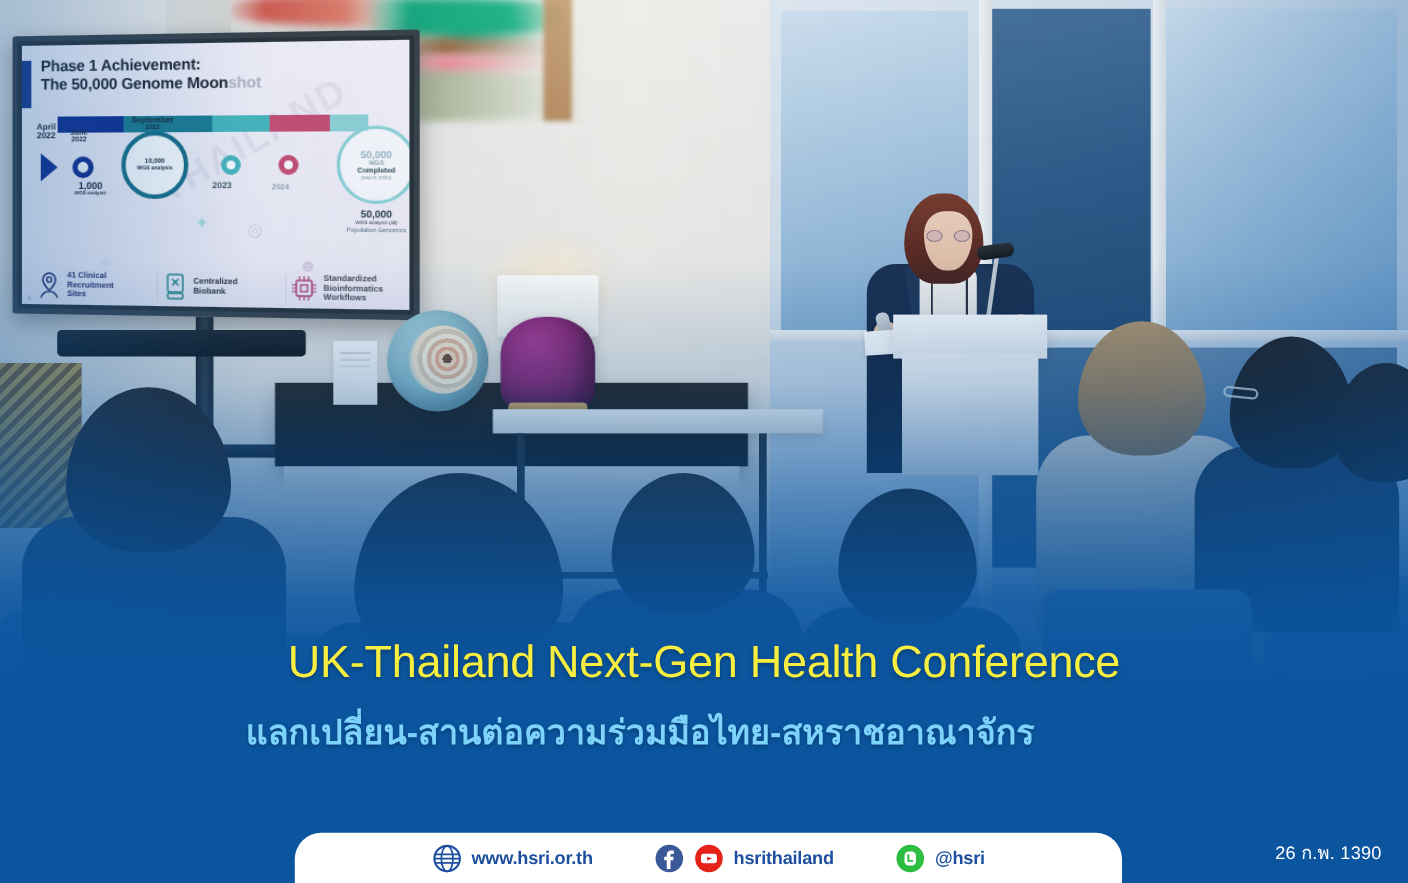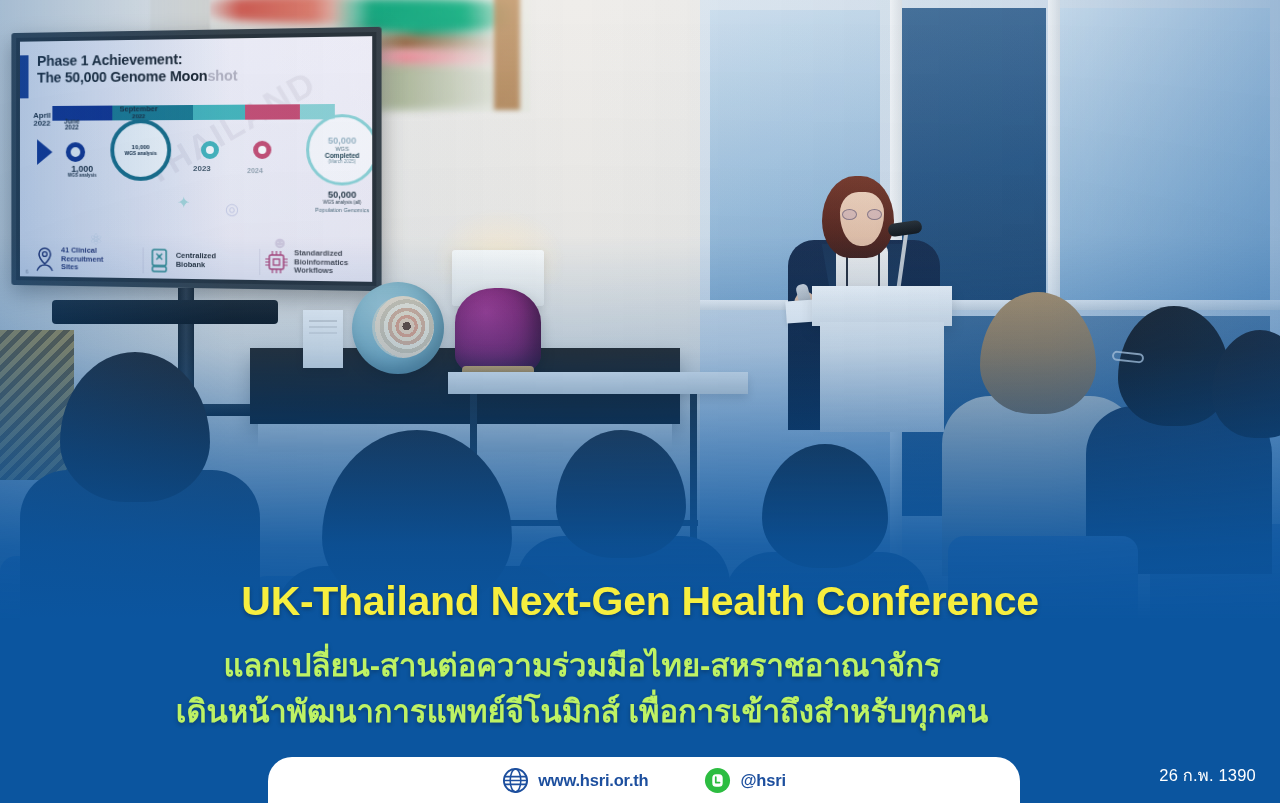--- a/index.html
+++ b/index.html
@@ -401,26 +401,26 @@
   .logo { position:absolute; right:22px; top:14px; width:108px; height:82px; text-align:center; }
   .logo svg { display:block; margin:0 auto; }
   .logo-caption {
     font-size:7.5px; color:#1b3f86; font-weight:bold; margin-top:1px; letter-spacing:.2px;
     text-shadow:0 1px 1px rgba(255,255,255,.8);
   }
 
   
   .headline {
     position:absolute; left:0; top:578px; width:1280px; text-align:center;
-    font-size:41px; font-weight:bold; color:#f7ee3f; letter-spacing:-.3px;
+    font-size:41px; font-weight:normal; color:#f7ee3f; letter-spacing:-.3px;
     text-shadow:0 2px 4px rgba(0,0,0,.30);
   }
   .sub1, .sub2 {
     position:absolute; left:0; width:1164px; text-align:center;
-    color:#bef264; font-weight:bold;
+    color:#7dd3fc; font-weight:bold;
     text-shadow:0 2px 4px rgba(0,0,0,.28);
   }
   .sub1 { top:640px; font-size:31px; }
   .sub2 { top:686px; font-size:31px; }
 
   
   .footer-panel {
     position:absolute; left:268px; top:757px; width:752px; height:46px;
     background:#ffffff; border-radius:24px 24px 0 0;
     display:flex; align-items:center; justify-content:center; gap:56px;
@@ -638,35 +638,50 @@
     <div class="aud-body b1"></div>
     <div class="aud h1"></div>
 
     <div class="overlay-side"></div>
     <div class="overlay"></div>
   </div>
 
 
   <div class="headline">UK-Thailand Next-Gen Health Conference</div>
   <div class="sub1">แลกเปลี่ยน-สานต่อความร่วมมือไทย-สหราชอาณาจักร</div>
-  <div class="sub2">เดินหน้าพัฒนาการแพทย์จีโนมิกส์ เพื่อการเข้าถึงสำหรับทุกคน</div>
 
   <div class="footer-panel">
 
     <div class="f-item">
       <span class="ico">
         <svg viewBox="0 0 28 28" width="27" height="27">
           <circle cx="14" cy="14" r="12" fill="none" stroke="#1d4f9e" stroke-width="2"></circle>
           <ellipse cx="14" cy="14" rx="5.5" ry="12" fill="none" stroke="#1d4f9e" stroke-width="1.6"></ellipse>
           <path d="M2.6 10h22.8M2.6 18h22.8M2 14h24" stroke="#1d4f9e" stroke-width="1.6"></path>
         </svg>
       </span>
       <span class="f-label">www.hsri.or.th</span>
     </div>
 
+    <div class="f-item">
+      <span class="ico">
+        <svg viewBox="0 0 28 28" width="27" height="27">
+          <circle cx="14" cy="14" r="13" fill="#3b5998"></circle>
+          <path d="M16.2 9.6h2V6.3h-2.7c-2.4 0-3.9 1.5-3.9 4v2.1H9.2v3.3h2.4v8.1h3.5v-8.1h2.5l.4-3.3h-2.9v-1.7c0-.6.3-1.1 1.1-1.1z" fill="#ffffff"></path>
+        </svg>
+      </span>
+      <span class="ico">
+        <svg viewBox="0 0 28 28" width="27" height="27">
+          <circle cx="14" cy="14" r="13" fill="#e62117"></circle>
+          <rect x="6.5" y="9.5" width="15" height="9" rx="2.6" fill="#ffffff"></rect>
+          <polygon points="12.3,12.2 17,14 12.3,15.8" fill="#e62117"></polygon>
+        </svg>
+      </span>
+      <span class="f-label">hsrithailand</span>
+    </div>
 
     <div class="f-item">
       <span class="ico">
         <svg viewBox="0 0 28 28" width="27" height="27">
           <circle cx="14" cy="14" r="13" fill="#2dbd41"></circle>
           <rect x="8.6" y="7.4" width="10.8" height="13.2" rx="4" fill="#ffffff"></rect>
           <path d="M12.2 10.6v5.6h3.9" fill="none" stroke="#2dbd41" stroke-width="1.8" stroke-linecap="round" stroke-linejoin="round"></path>
         </svg>
       </span>
       <span class="f-label">@hsri</span>

